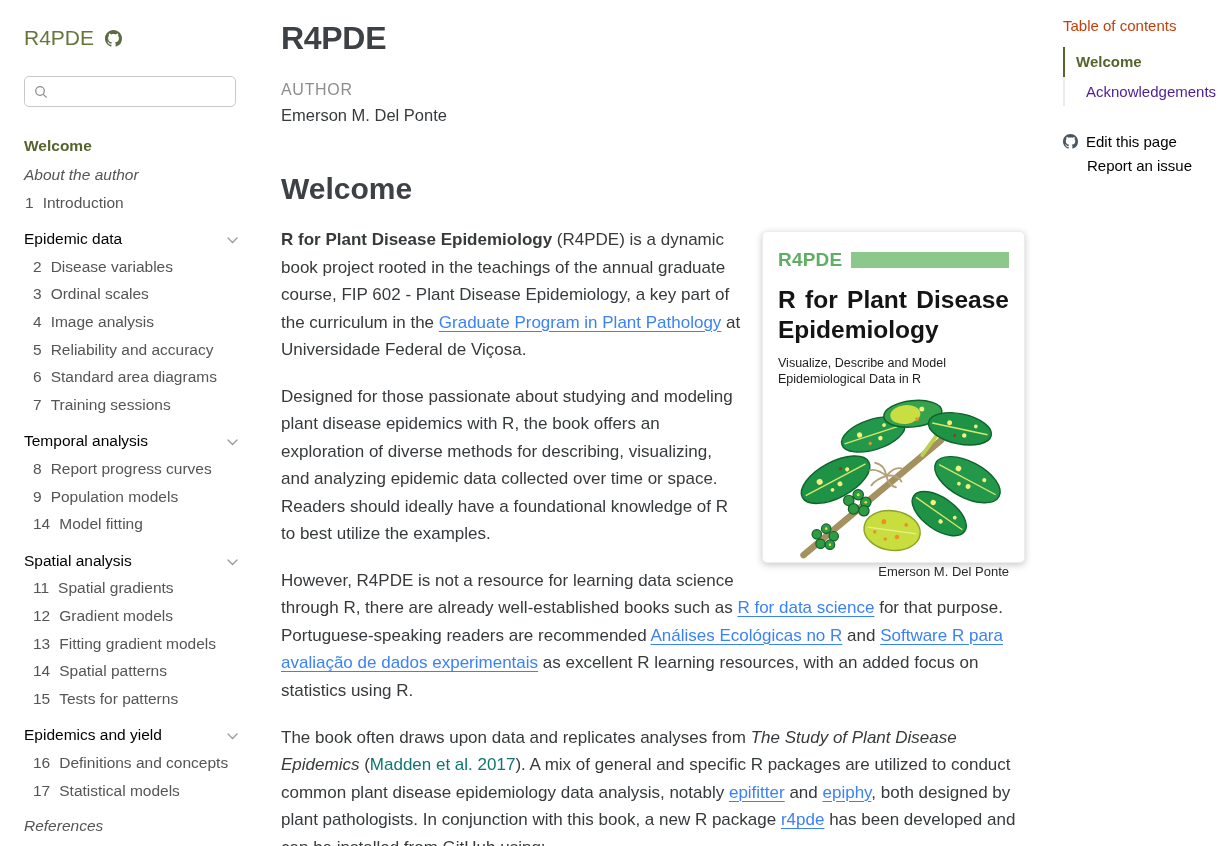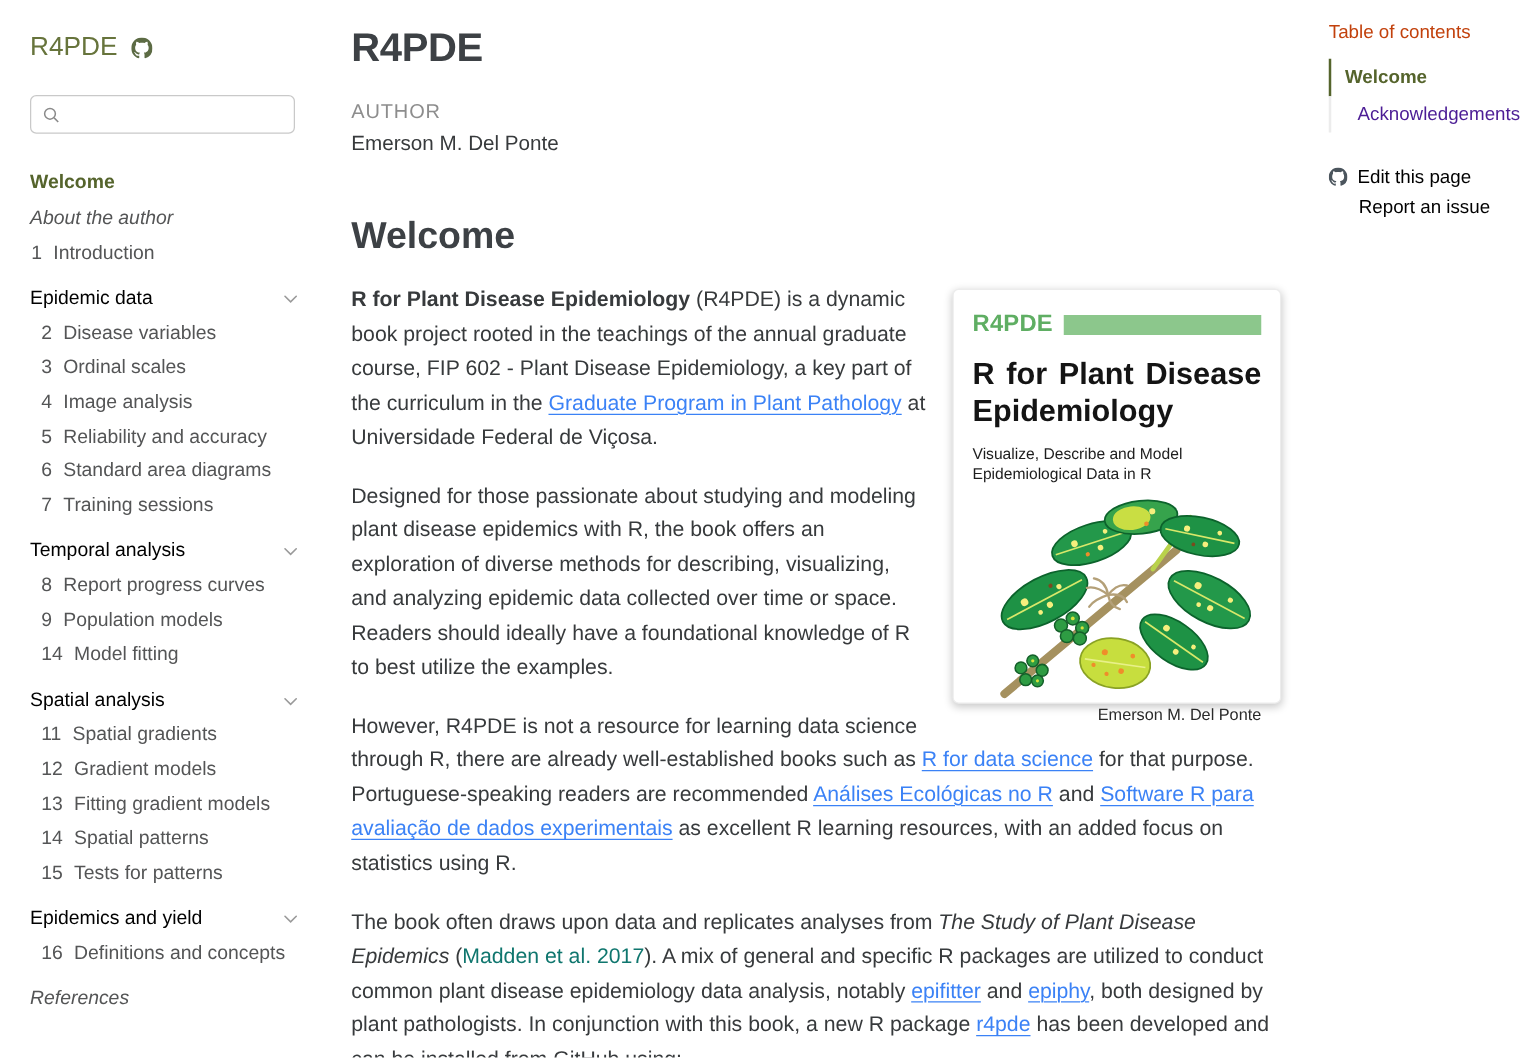--- a/index.html
+++ b/index.html
@@ -170,20 +170,24 @@
       <a href="#" class="section">
         <span>Epidemics and yield</span>
         <span><svg width="11" height="7" viewBox="0 0 11 7">
             <path d="M1 1l4.5 4.5L10 1" stroke="#9a9a9a" stroke-width="1.3" fill="none" stroke-linecap="round"></path>
           </svg></span>
       </a>
       <a href="#" class="chapter">
         <span class="num">16</span>
         <span>Definitions and concepts</span>
       </a>
+      <a href="#" class="chapter">
+        <span class="num">17</span>
+        <span>Statistical models</span>
+      </a>
       <a href="#" class="link plain-bottom">References</a>
     </nav>
 </aside>
 
 <main class="main">
   <h1 class="page-title">R4PDE</h1>
   <div class="author-label">AUTHOR</div>
   <div class="author-name">Emerson M. Del Ponte</div>
   <h2 class="welcome-h">Welcome</h2>
 

